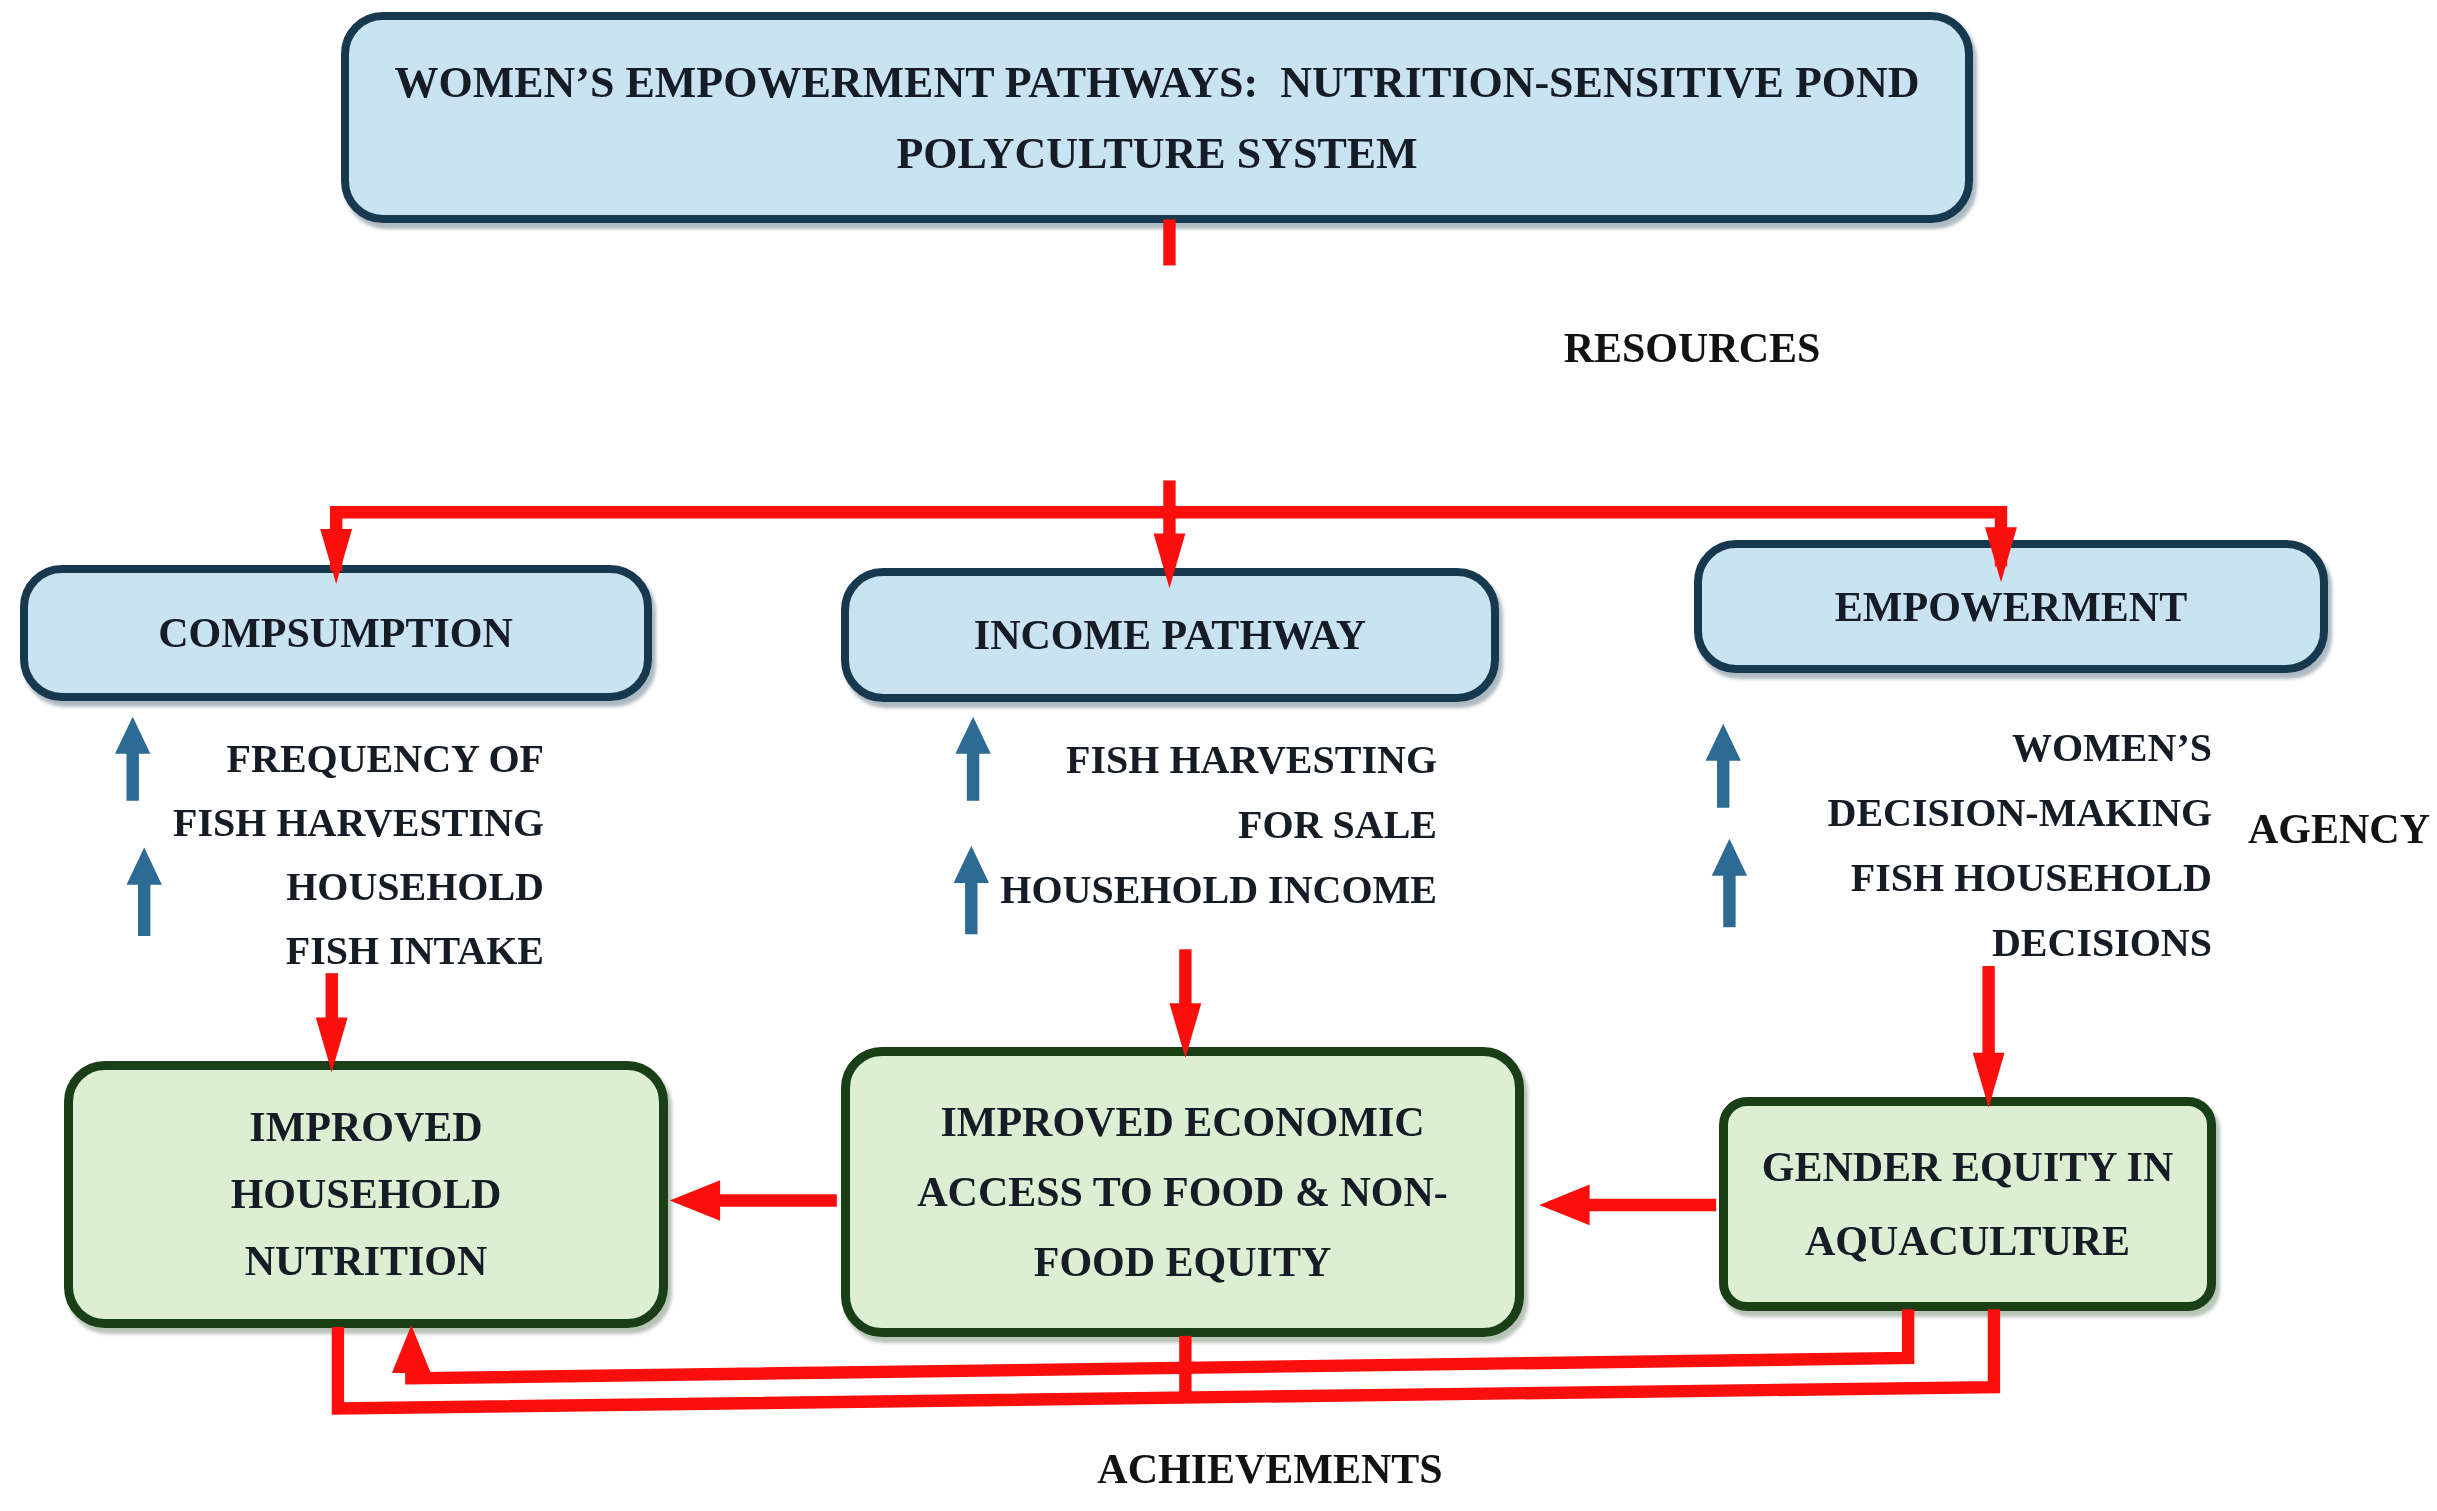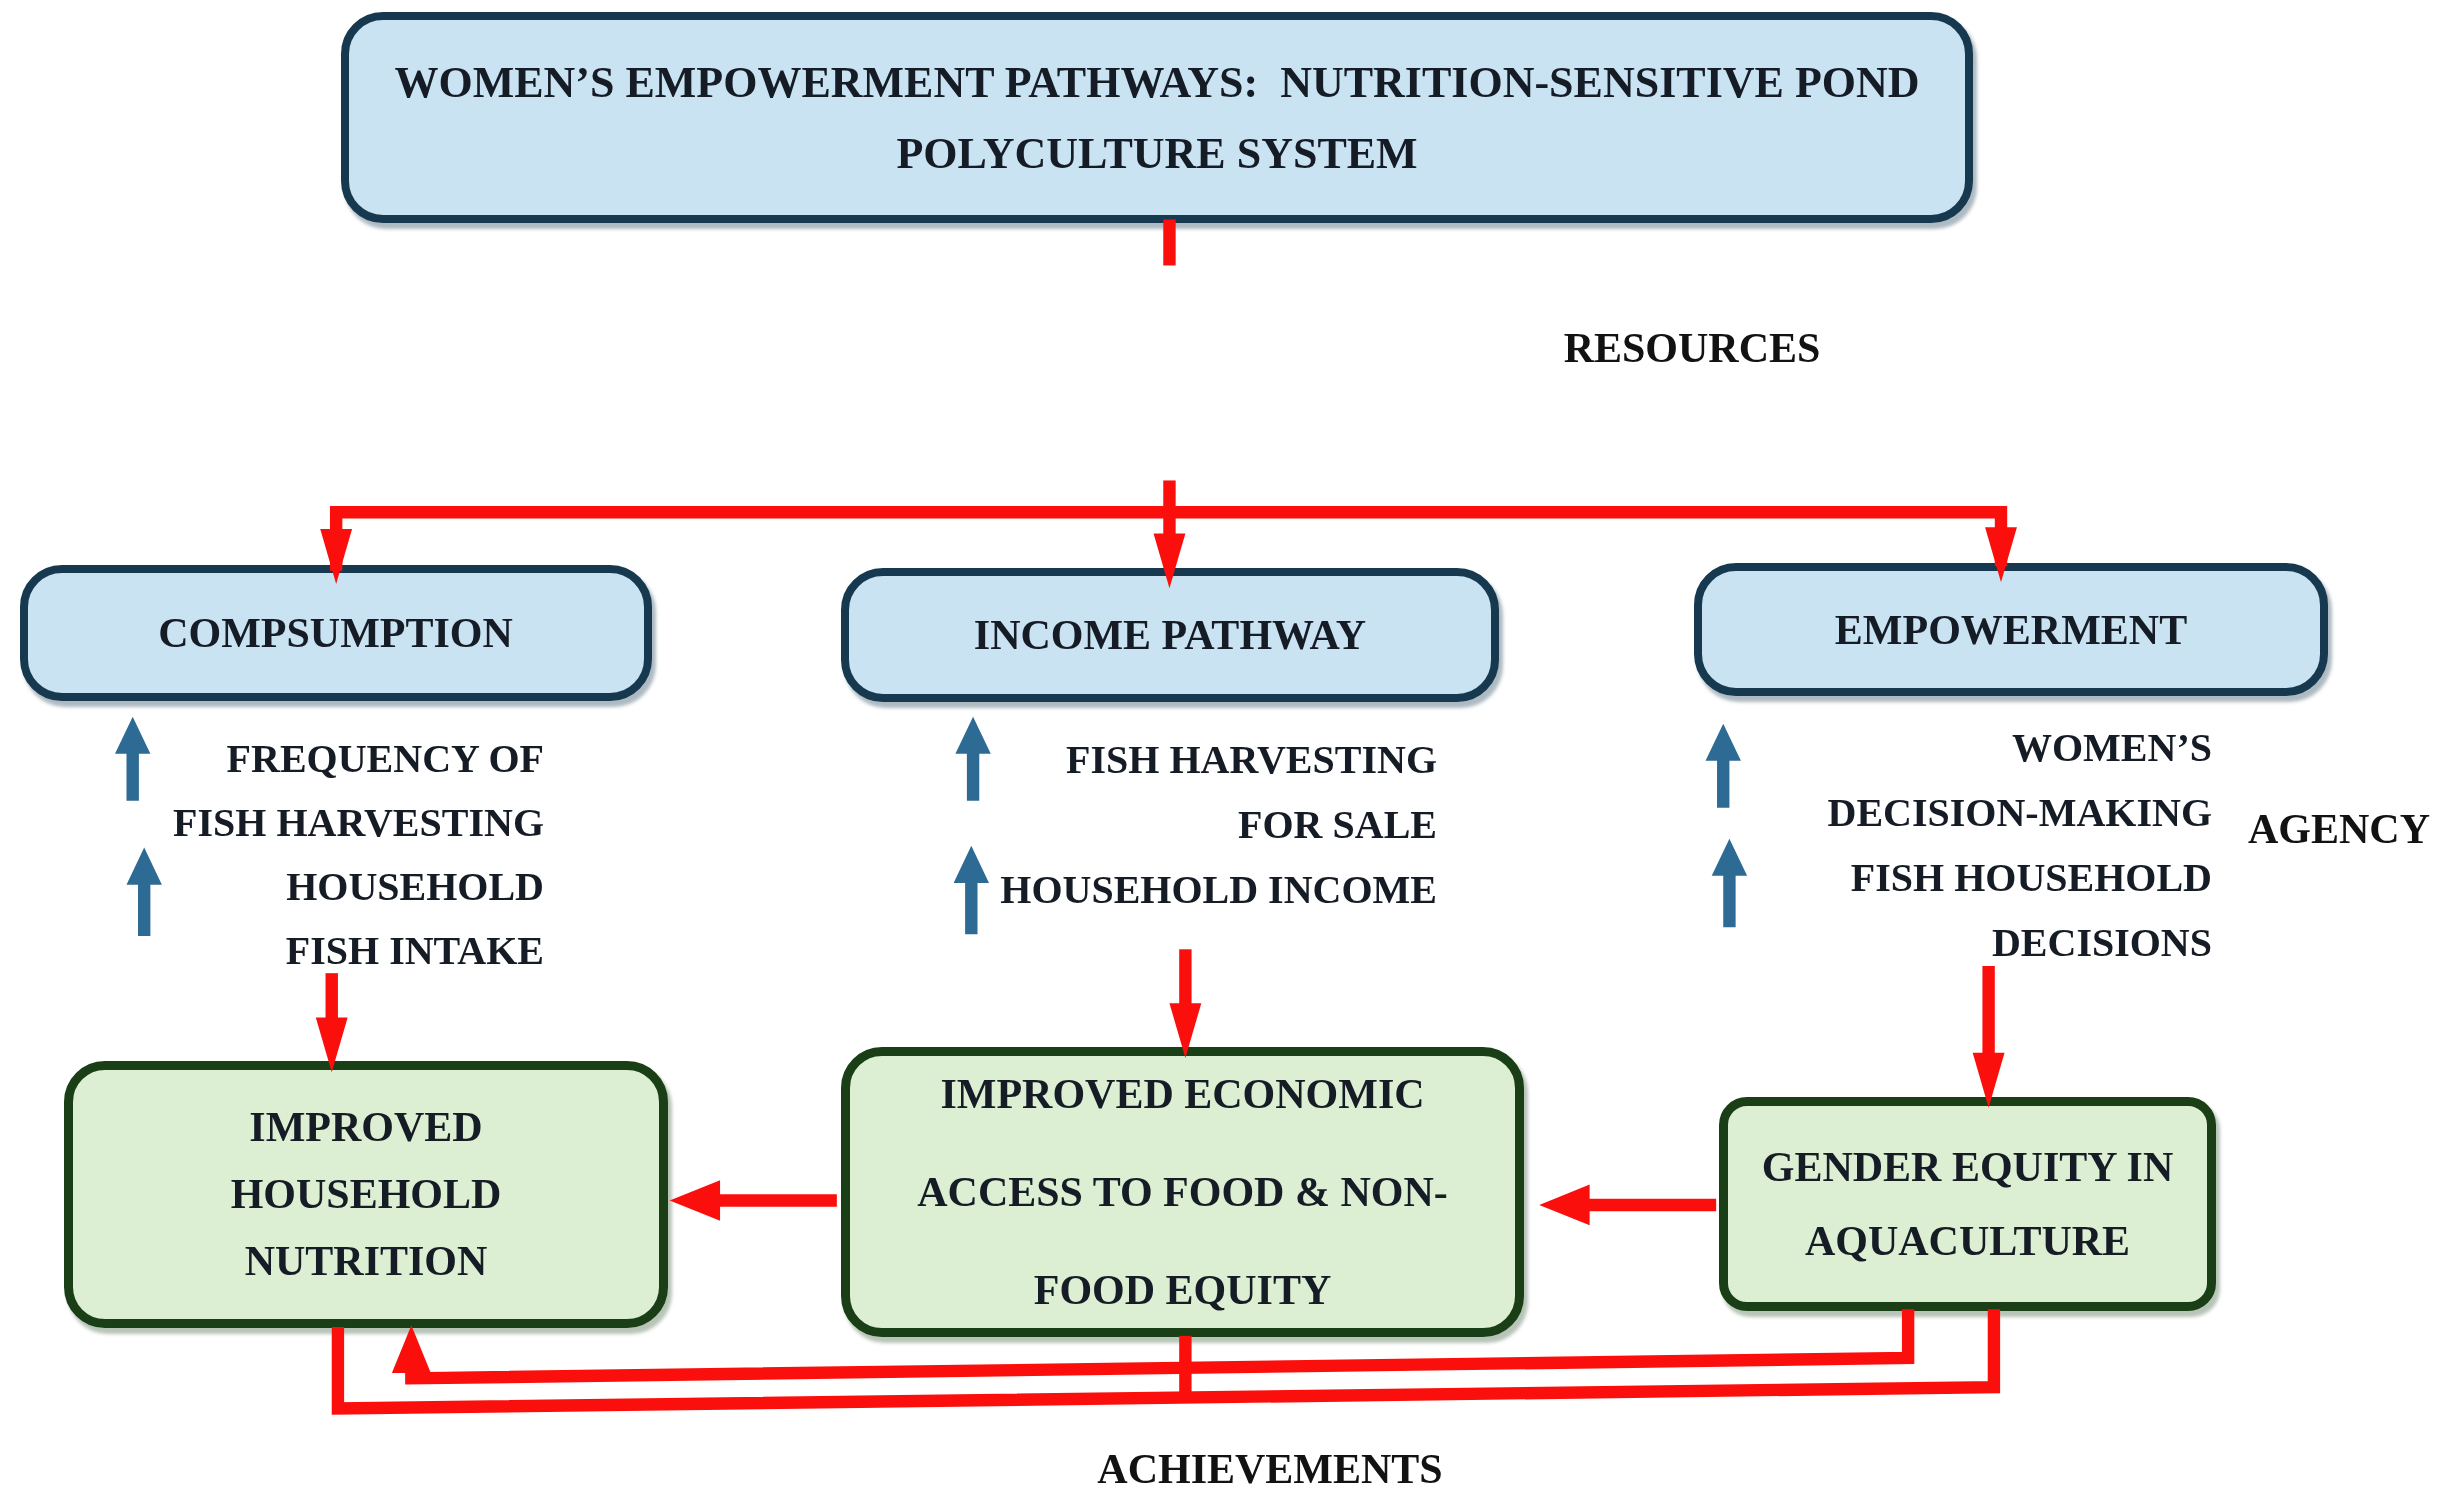--- a/index.html
+++ b/index.html
@@ -75,31 +75,31 @@
 
 
   <div class="box blue-box row-box" style="left:19.5px;top:565px;width:632px;height:136px;">
     <div class="line">COMPSUMPTION</div>
   </div>
 
   <div class="box blue-box row-box" style="left:841px;top:568px;width:658px;height:134px;">
     <div class="line">INCOME PATHWAY</div>
   </div>
 
-  <div class="box blue-box row-box" style="left:1694px;top:563px;width:634px;height:133px;">
+  <div class="box blue-box row-box" style="left:1694px;top:540px;width:634px;height:133px;">
     <div class="line">EMPOWERMENT</div>
   </div>
 
   <div class="box green-box nutrition-box" style="left:64px;top:1061px;width:604px;height:267px;">
     <div class="line">IMPROVED</div>
     <div class="line">HOUSEHOLD</div>
     <div class="line">NUTRITION</div>
   </div>
 
-  <div class="box green-box economic-box" style="left:841px;top:1047px;width:683px;height:290px;gap:28px;">
+  <div class="box green-box economic-box" style="left:841px;top:1047px;width:683px;height:290px;">
     <div class="line">IMPROVED ECONOMIC</div>
     <div class="line">ACCESS TO FOOD &amp; NON-</div>
     <div class="line">FOOD EQUITY</div>
   </div>
 
   <div class="box green-box gender-box" style="left:1719px;top:1097px;width:497px;height:214px;border-radius:28px;">
     <div class="line">GENDER EQUITY IN</div>
     <div class="line">AQUACULTURE</div>
   </div>
 

